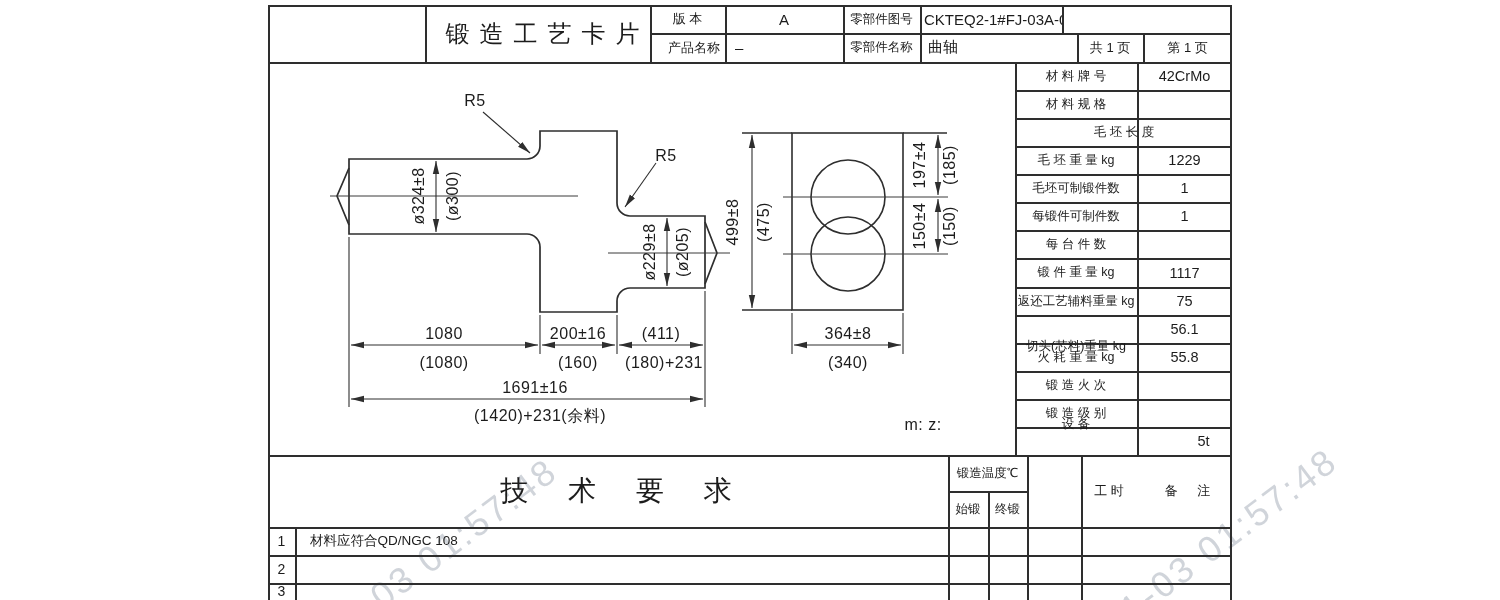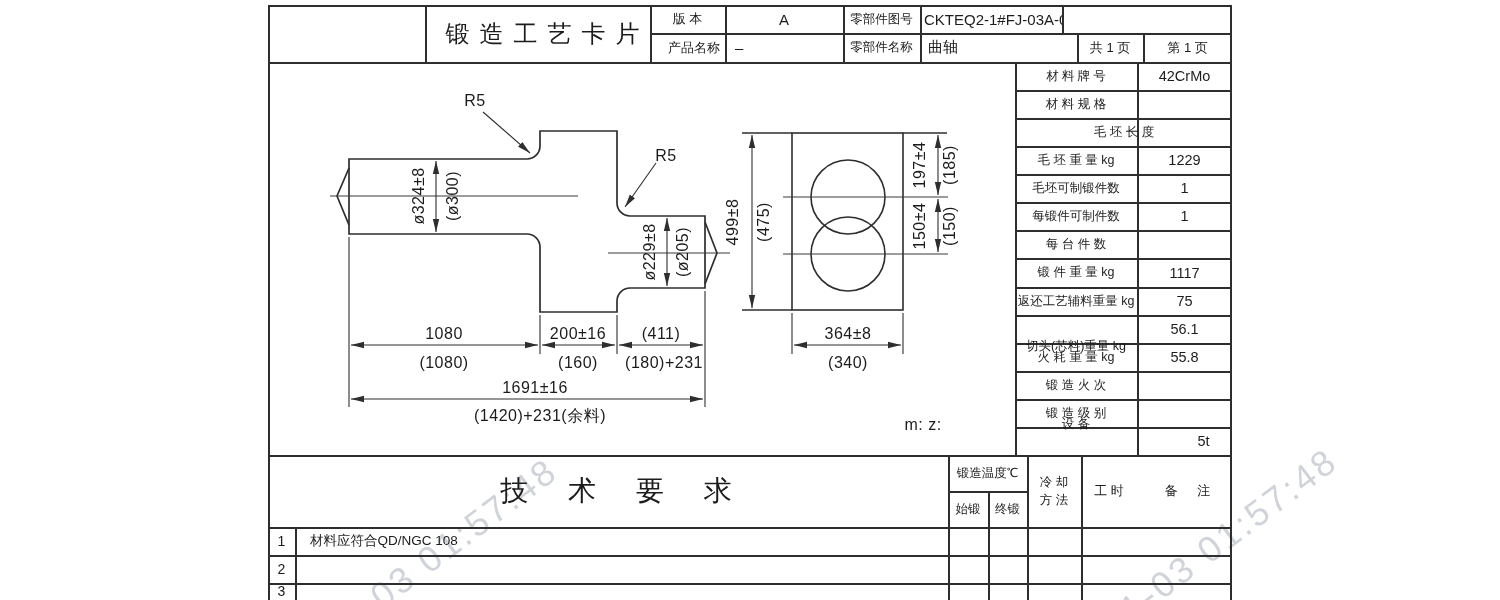--- a/index.html
+++ b/index.html
@@ -78,21 +78,21 @@
   <div class="cell val" style="left:725px;top:5px;width:118px;height:28px;">A</div>
   <div class="cell lbl" style="left:650px;top:33px;width:88px;height:29px;">产品名称</div>
   <div class="cell val left" style="left:735px;top:33px;width:108px;height:29px;">–</div>
   <div class="cell small" style="left:843px;top:5px;width:77px;height:28px;">零部件图号</div>
   <div class="cell val left" style="left:924px;top:5px;width:138px;height:28px;">CKTEQ2-1#FJ-03A-01</div>
   <div class="cell small" style="left:843px;top:33px;width:77px;height:29px;">零部件名称</div>
   <div class="cell val left" style="left:928px;top:33px;width:149px;height:29px;">曲轴</div>
   <div class="cell lbl" style="left:1077px;top:33px;width:66px;height:29px;">共 1 页</div>
   <div class="cell lbl" style="left:1143px;top:33px;width:89px;height:29px;">第 1 页</div>
 
-  <div class="cell itl" style="left:1017px;top:62px;width:118px;height:28px;font-family:Liberation Serif, serif;">材 料 牌 号</div>
+  <div class="cell itl" style="left:1017px;top:62px;width:118px;height:28px;">材 料 牌 号</div>
   <div class="cell itv" style="left:1139px;top:62px;width:91px;height:28px;">42CrMo</div>
   <div class="cell itl" style="left:1017px;top:90px;width:118px;height:28px;">材 料 规 格</div>
   <div class="cell itv" style="left:1139px;top:90px;width:91px;height:28px;"></div>
   <div class="cell itl" style="left:1017px;top:118px;width:118px;height:28px;padding-left:48px;">毛 坯 长 度</div>
   <div class="cell itv" style="left:1139px;top:118px;width:91px;height:28px;"></div>
   <div class="cell itl" style="left:1017px;top:146px;width:118px;height:28px;">毛 坯 重 量 kg</div>
   <div class="cell itv" style="left:1139px;top:146px;width:91px;height:28px;">1229</div>
   <div class="cell itl" style="left:1017px;top:174px;width:118px;height:28px;">毛坯可制锻件数</div>
   <div class="cell itv" style="left:1139px;top:174px;width:91px;height:28px;">1</div>
   <div class="cell itl" style="left:1017px;top:202px;width:118px;height:28px;">每锻件可制件数</div>
@@ -191,24 +191,20 @@
     <text x="687" y="164" transform="rotate(-90 687 164)" text-anchor="middle">(150)</text>
     <text x="580" y="277" text-anchor="middle">364±8</text>
     <text x="580" y="306" text-anchor="middle">(340)</text>
     <text x="655" y="368" text-anchor="middle">m: z:</text>
   </svg>
 
   <div class="cell tech-title" style="left:268px;top:455px;width:680px;height:72px;">技 术 要 求</div>
   <div class="cell small" style="left:948px;top:455px;width:79px;height:36px;">锻造温度℃</div>
   <div class="cell small" style="left:948px;top:491px;width:40px;height:36px;">始锻</div>
   <div class="cell small" style="left:988px;top:491px;width:39px;height:36px;">终锻</div>
-  <div class="cell" style="left:1027px;top:455px;width:54px;height:72px;flex-direction:column;justify-content:center;font-size:12.5px;line-height:18px;">
-    <span>冷 却</span>
-    <span>方 法</span>
-  </div>
   <div class="cell lbl" style="left:1137px;top:455px;width:93px;height:72px;letter-spacing:8px;padding-left:8px;">备 注</div>
   <div class="cell lbl" style="left:1081px;top:455px;width:56px;height:72px;">工 时</div>
 
   <div class="cell num" style="left:268px;top:527px;width:27px;height:28px;">1</div>
   <div class="cell rowtxt left" style="left:295px;top:527px;width:653px;height:28px;">材料应符合QD/NGC 108</div>
   <div class="cell num" style="left:268px;top:555px;width:27px;height:28px;">2</div>
   <div class="cell rowtxt left" style="left:295px;top:555px;width:653px;height:28px;"></div>
   <div class="cell num" style="left:268px;top:583px;width:27px;height:17px;align-items:flex-start;">3</div>
   <div class="cell rowtxt left" style="left:295px;top:583px;width:653px;height:17px;"></div>
 

